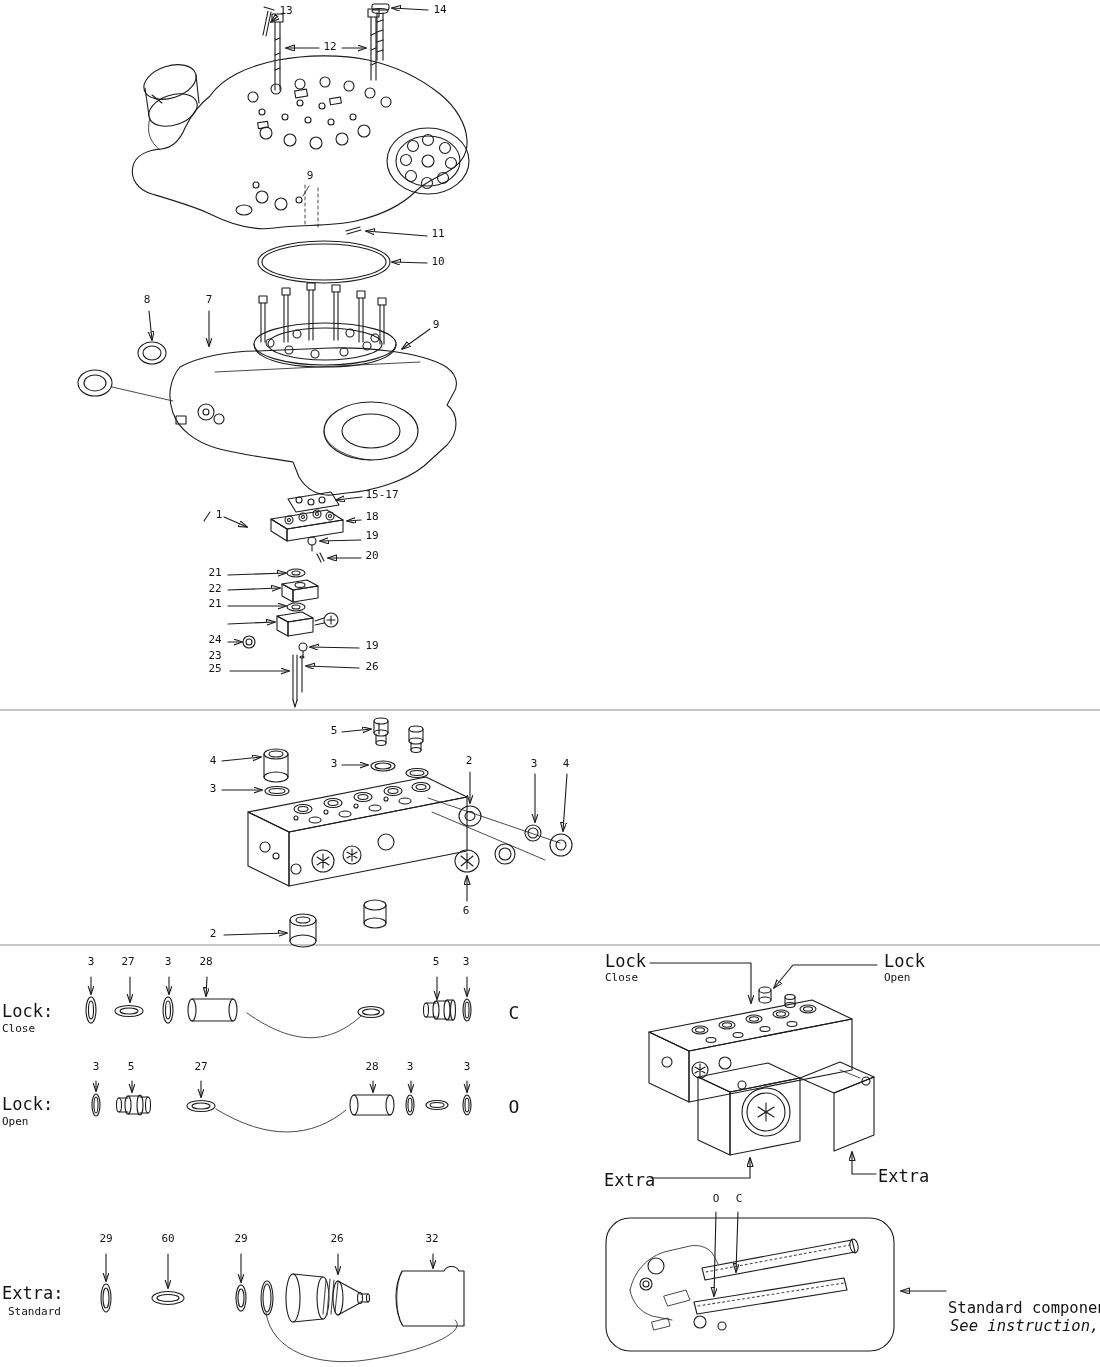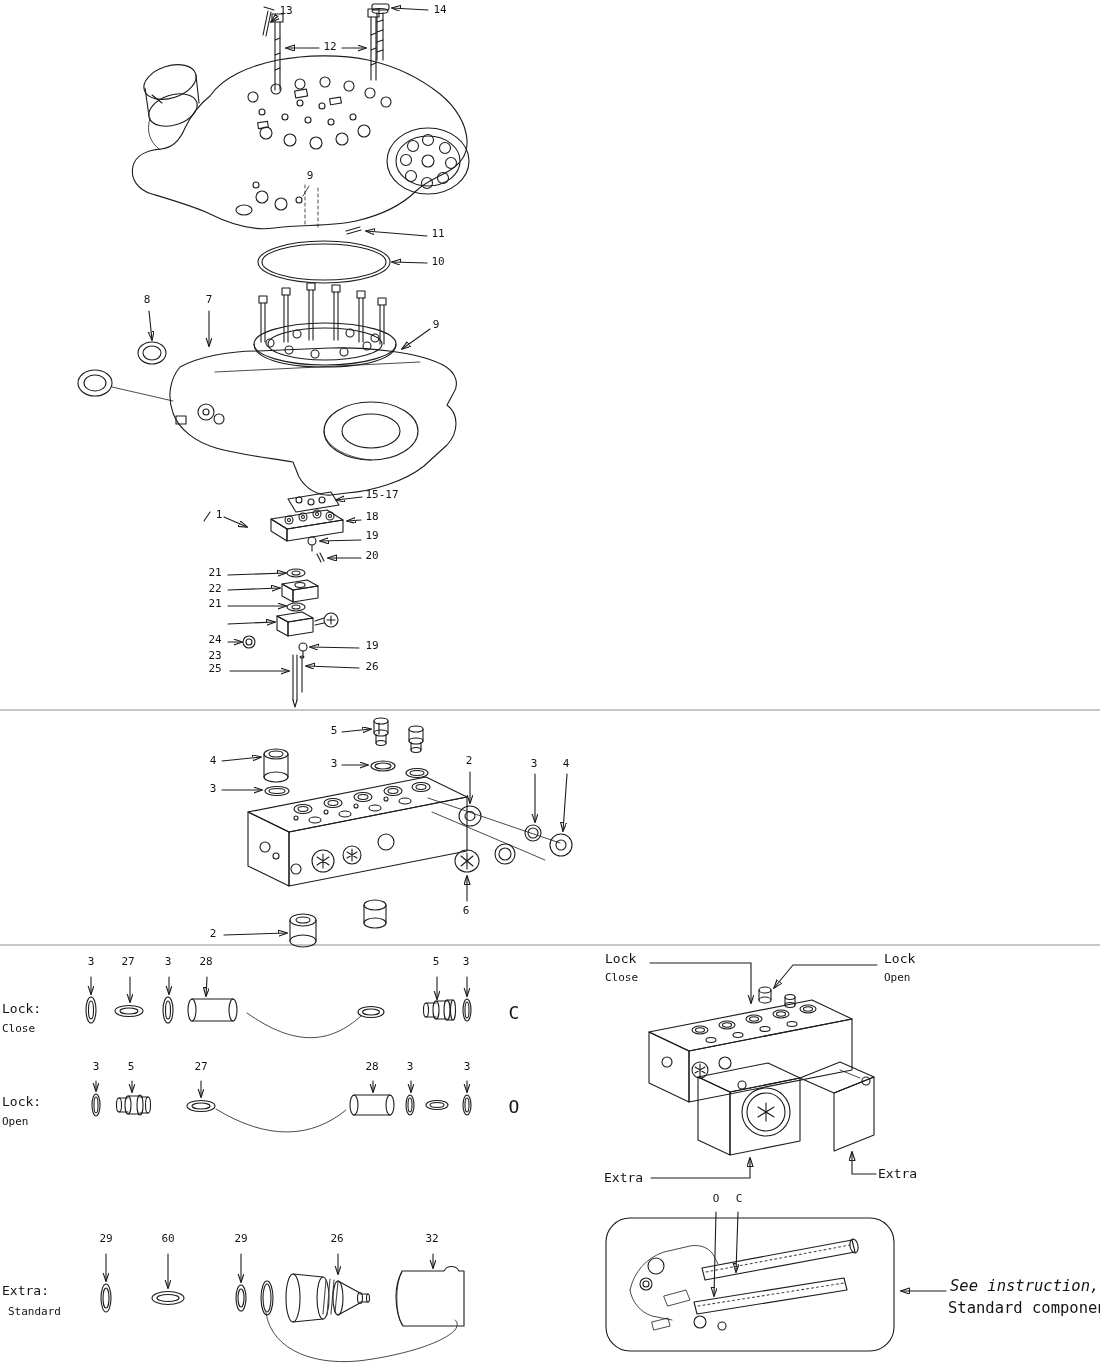--- a/index.html
+++ b/index.html
@@ -10,24 +10,24 @@
     overflow:hidden;
   }
   svg.art { position:absolute; left:0; top:0; }
   .art path,.art line,.art ellipse,.art circle,.art rect,.art polygon,.art polyline {
     stroke:#1c1c1c; fill:none; stroke-width:1.1; stroke-linecap:round; stroke-linejoin:round;
   }
   .art .divider { stroke:#8f8f8f; stroke-width:1.2; }
   .art .thin { stroke-width:0.8; }
   .art .knurl { stroke:#4a4a4a; }
   .num  { position:absolute; transform:translateX(-50%); font-size:11px; white-space:nowrap;text-align:right; }
-  .lbl  { position:absolute; font-size:13px; white-space:nowrap; }
+  .lbl  { position:absolute; font-size:17px; white-space:nowrap; }
   .sub  { position:absolute; font-size:11px; white-space:nowrap; }
   .letter { position:absolute; transform:translateX(-50%); font-size:18px; }
-  .note-i { position:absolute; font-style:italic; font-size:15.5px; white-space:nowrap; }
+  .note-i { position:absolute; font-style:italic; font-size:15.5px; white-space:nowrap;margin-top:40px; }
   .note   { position:absolute; font-size:15.5px; white-space:nowrap; }
 </style>
 </head>
 <body>
 
 <div class="stage">
 
 <svg class="art" width="1100" height="1367" viewBox="0 0 1100 1367">
   <defs>
     <marker id="arr" markerWidth="10" markerHeight="8" refX="8.5" refY="3" orient="auto" markerUnits="userSpaceOnUse">

